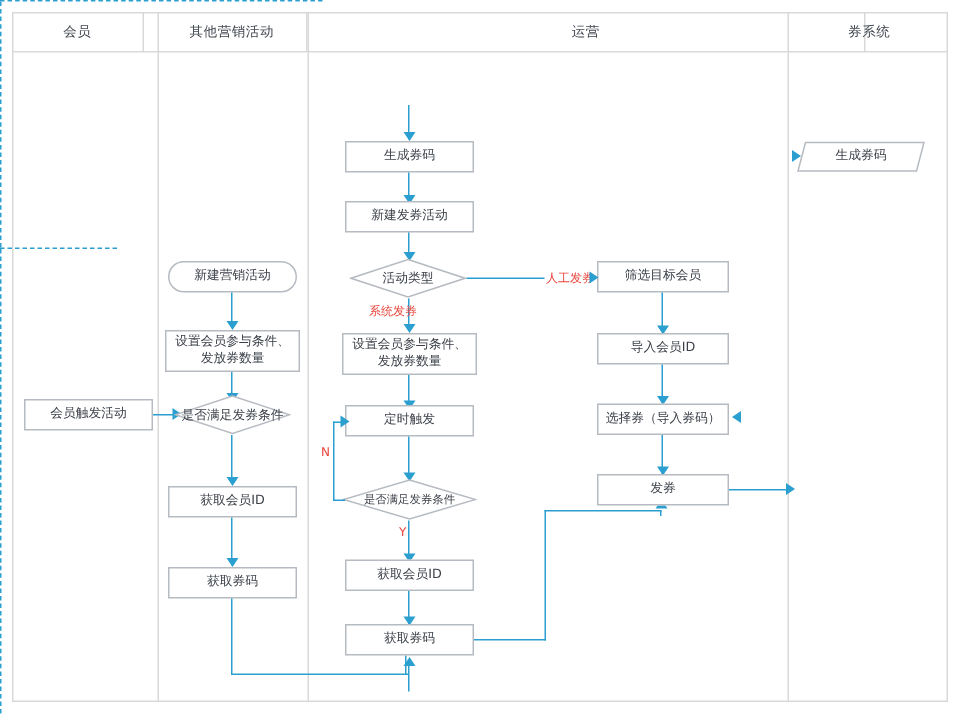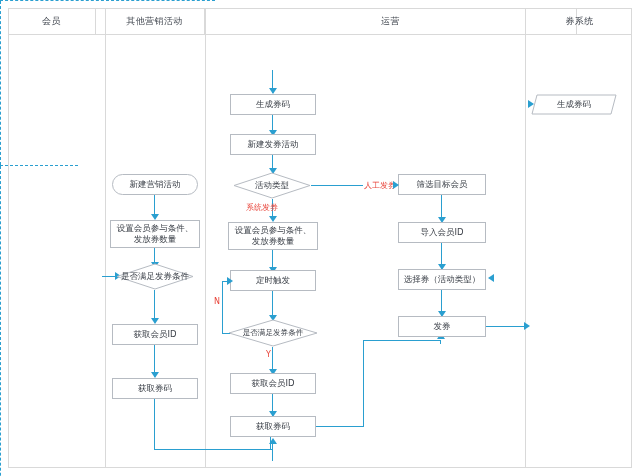--- a/index.html
+++ b/index.html
@@ -42,20 +42,21 @@
 
   <div class="lane-div" style="left:105px;"></div>
   <div class="lane-div" style="left:205px;"></div>
   <div class="lane-div" style="left:525px;"></div>
 
   <div class="lane-head" style="left:8px;width:88px;">会员</div>
   <div class="lane-head" style="left:105px;width:100px;">其他营销活动</div>
   <div class="lane-head" style="left:205px;width:372px;">运营</div>
   <div class="lane-head" style="left:525px;width:109px;border-right:none;">券系统</div>
 
+  <div class="node" style="left:16px;top:266px;width:86px;height:21px;">会员触发活动</div>
   <div class="edge h" style="left:102px;top:276px;width:14px;"></div>
   <div class="arrow right" style="left:115px;top:272px;"></div>
 
   <div class="node round" style="left:112px;top:174px;width:86px;height:21px;">新建营销活动</div>
   <div class="edge v" style="left:154px;top:195px;height:23px;"></div>
   <div class="arrow down" style="left:151px;top:214px;"></div>
 
   <div class="node" style="left:110px;top:220px;width:90px;height:28px;">设置会员参与条件、发放券数量</div>
   <div class="edge v" style="left:154px;top:248px;height:18px;"></div>
   <div class="arrow down" style="left:151px;top:262px;"></div>
@@ -150,21 +151,21 @@
 
   <div class="node" style="left:398px;top:174px;width:88px;height:21px;">筛选目标会员</div>
   <div class="arrow right" style="left:393px;top:181px;"></div>
   <div class="edge v" style="left:441px;top:195px;height:26px;"></div>
   <div class="arrow down" style="left:438px;top:217px;"></div>
 
   <div class="node" style="left:398px;top:222px;width:88px;height:21px;">导入会员ID</div>
   <div class="edge v" style="left:441px;top:243px;height:26px;"></div>
   <div class="arrow down" style="left:438px;top:264px;"></div>
 
-  <div class="node" style="left:398px;top:269px;width:88px;height:21px;">选择券（活动类型）</div>
+  <div class="node" style="left:398px;top:269px;width:88px;height:21px;">选择券（导入券码）</div>
   <div class="edge v" style="left:441px;top:290px;height:26px;"></div>
   <div class="arrow down" style="left:438px;top:311px;"></div>
 
   <div class="node" style="left:398px;top:316px;width:88px;height:21px;">发券</div>
 
   <div class="edge h" style="left:486px;top:326px;width:40px;"></div>
   <div class="arrow right" style="left:524px;top:322px;"></div>
 
   <div class="node para" style="left:531px;top:94px;width:86px;height:21px;">
     <svg class="paraShape" width="86" height="21" viewBox="0 0 86 21">

